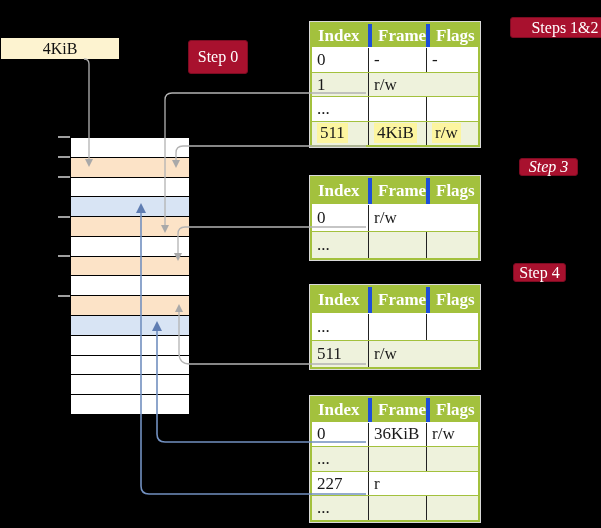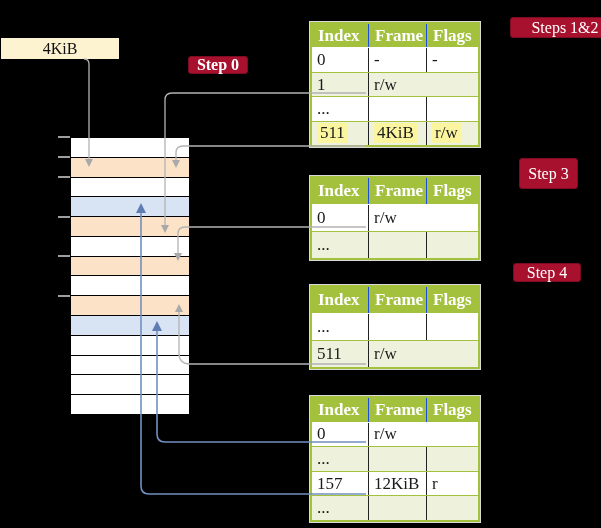--- a/index.html
+++ b/index.html
@@ -9,24 +9,24 @@
 
   
 
   
   .membox{position:absolute;left:1px;top:38px;width:118px;height:21px;background:var(--cream);
           display:flex;align-items:center;justify-content:center;font-size:16px;color:#111;}
 
   
   .badge{position:absolute;background:var(--badge);border:1px solid #7d0b22;border-radius:3px;
          color:#fff;font-size:16px;display:flex;align-items:center;justify-content:center;}
-  #b-step0 {left:188px;top:56px;width:60px;height:18px;font-weight:bold;}
+  #b-step0 {left:188px;top:40px;width:60px;height:34px;}
   #b-steps12{left:510px;top:17px;width:110px;height:21px;}
-  #b-step3 {left:519px;top:158px;width:59px;height:31px;}
-  #b-step4 {left:513px;top:263px;width:68px;height:19px;}
+  #b-step3 {left:519px;top:158px;width:59px;height:18px;font-style:italic;}
+  #b-step4 {left:513px;top:263px;width:53px;height:19px;}
 
   
   .memcol{position:absolute;left:70px;top:137px;width:120px;height:278px;background:#fff;
           border:1px solid #000;display:flex;flex-direction:column;}
   .mrow{flex:1;border-bottom:1px solid #000;}
   .mrow:last-child{border-bottom:none;}
   .mrow.peach{background:var(--peach);}
   .mrow.blue{background:var(--blueframe);}
   .mrow.white{background:#fff;}
   .tick{position:absolute;left:58px;width:12px;height:2px;background:#9f9f9f;}
@@ -34,21 +34,21 @@
   
   .ptable{position:absolute;left:310px;width:170px;background:#ef4444;border:2px solid var(--header);
           box-shadow:0 0 0 1px rgba(255,255,255,.85);display:flex;flex-direction:column;}
   #pt1{top:22px;height:125px;}
   #pt2{top:176px;height:84px;}
   #pt3{top:285px;height:84px;}
   #pt4{top:396px;height:126px;}
   .thead{flex:1;display:flex;background:var(--header);color:#fff;font-weight:bold;
          border-bottom:1px solid #fff;}
   .th{font-size:17px;padding-left:6px;display:flex;align-items:center;}
-  .thead .th + .th{border-left:1px solid #1d4ed8;}
+  .thead .th + .th{border-left:4px solid #1d4ed8;}
   .trow{flex:1;display:flex;background:#fff;}
   .trow + .trow{border-top:1px solid var(--header);}
   .trow.shade{background:var(--shade);}
   .td{font-size:17px;color:#1a1a1a;padding-left:5px;display:flex;align-items:center;}
   .trow .td + .td{border-left:1px solid #222;}
   .ci{width:56px;} .cf{width:58px;} .cg{flex:1;font-family:Liberation Serif, serif;}
   .hl{background:var(--yellow);padding:0 3px;}
 
   
   .overlay{position:absolute;left:0;top:0;pointer-events:none;}
@@ -200,41 +200,41 @@
   <div class="ptable" id="pt4">
     <div class="thead">
       <div class="th ci">Index</div>
       <div class="th cf">Frame</div>
       <div class="th cg">Flags</div>
     </div>
     <div class="trow">
       <div class="td ci">
           <span>0</span>
         </div>
-      <div class="td cg">
-          <span>r/w</span>
-        </div>
-    </div>
-    <div class="trow shade">
-      <div class="td ci">
-          <span>...</span>
-        </div>
-      <div class="td cf">
-          <span></span>
-        </div>
-      <div class="td cg">
-          <span></span>
-        </div>
-    </div>
-    <div class="trow">
-      <div class="td ci">
-          <span>157</span>
-        </div>
-      <div class="td cf">
-          <span>12KiB</span>
+      <div class="td cf">
+          <span>36KiB</span>
+        </div>
+      <div class="td cg">
+          <span>r/w</span>
+        </div>
+    </div>
+    <div class="trow shade">
+      <div class="td ci">
+          <span>...</span>
+        </div>
+      <div class="td cf">
+          <span></span>
+        </div>
+      <div class="td cg">
+          <span></span>
+        </div>
+    </div>
+    <div class="trow">
+      <div class="td ci">
+          <span>227</span>
         </div>
       <div class="td cg">
           <span>r</span>
         </div>
     </div>
     <div class="trow shade">
       <div class="td ci">
           <span>...</span>
         </div>
       <div class="td cf">

